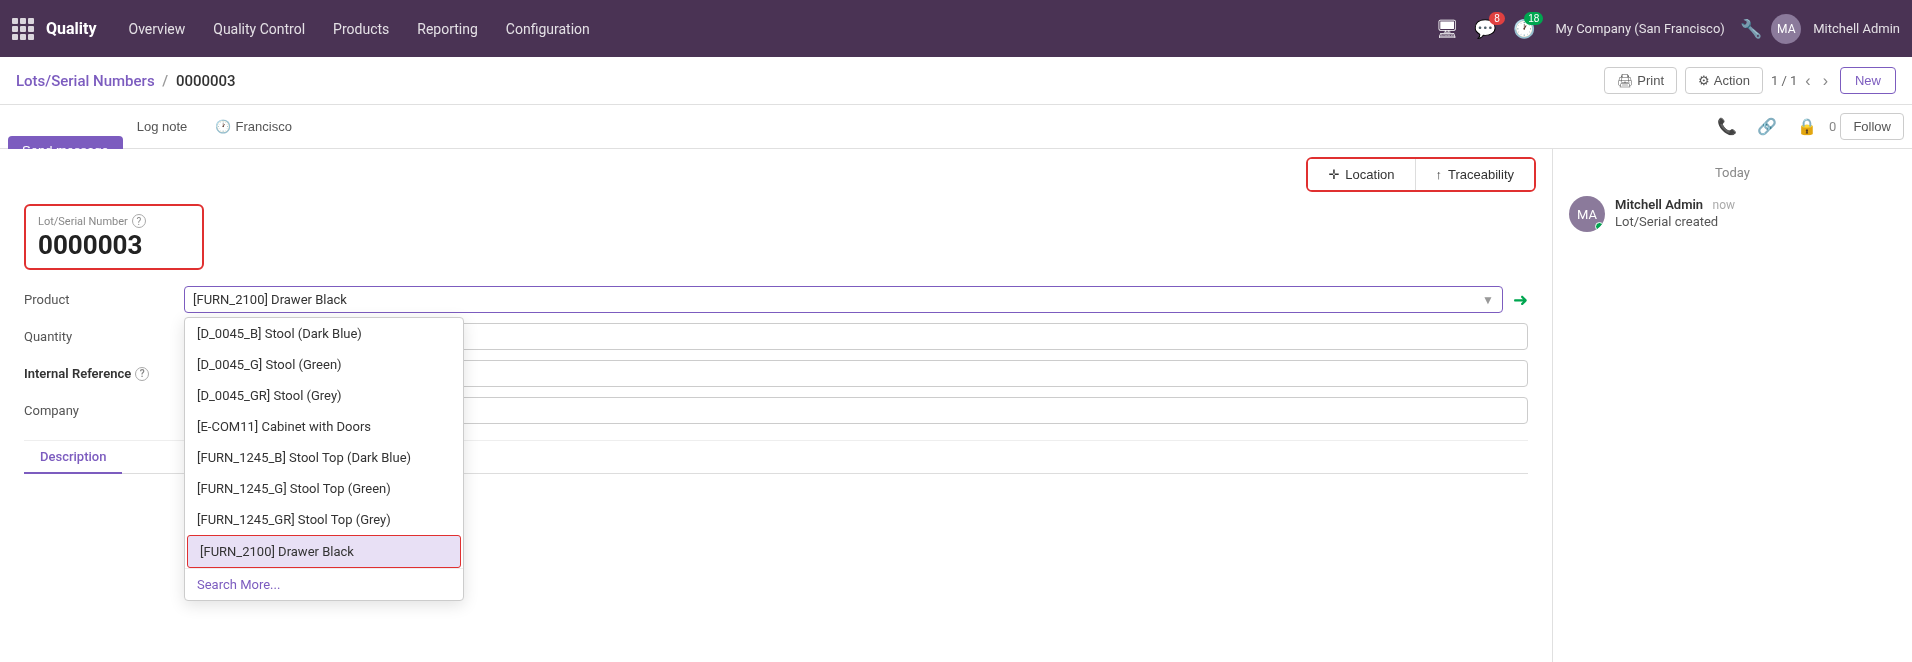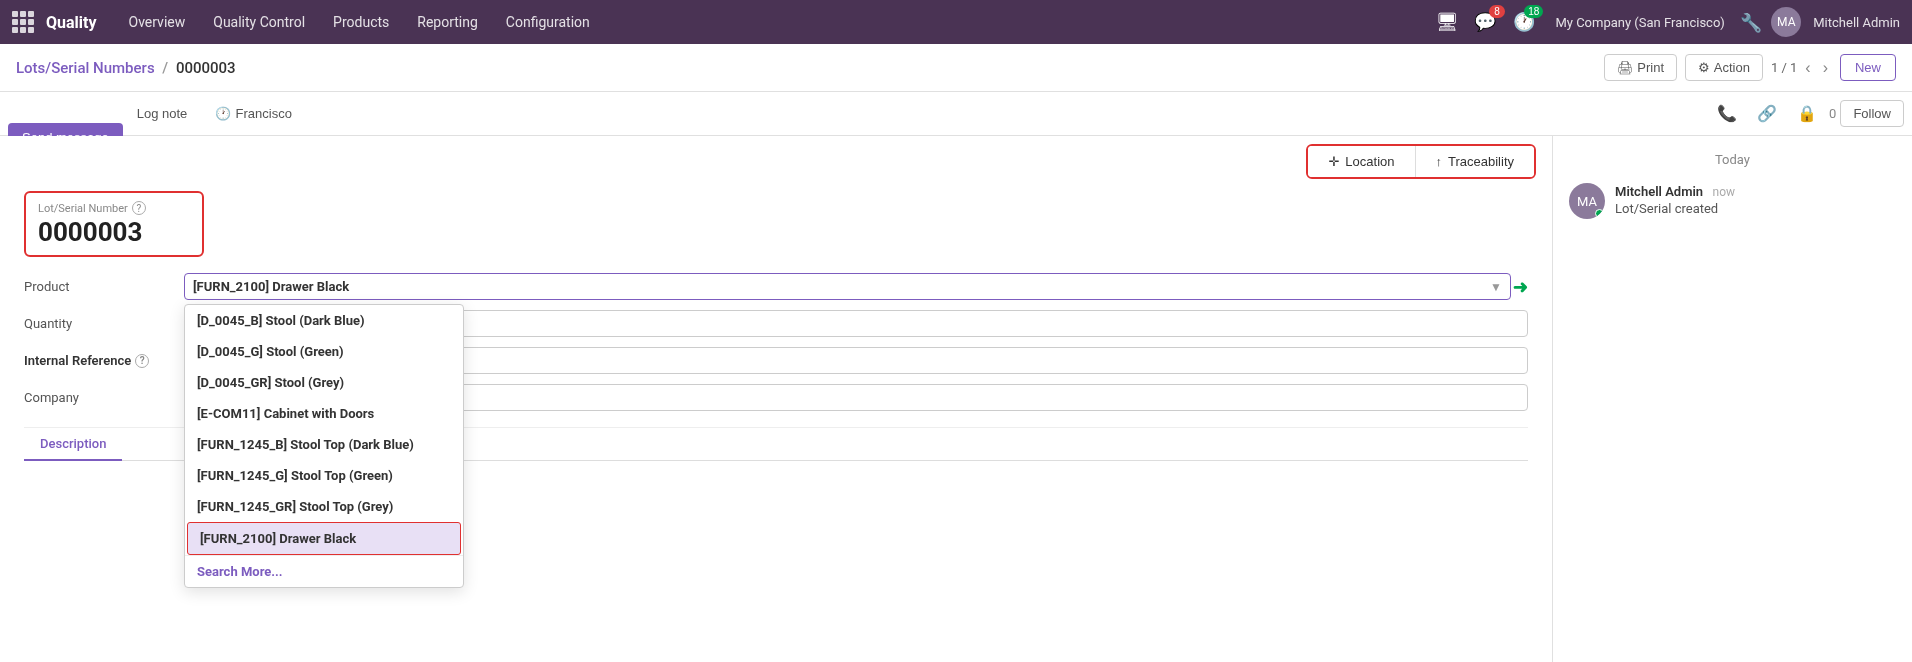--- a/index.html
+++ b/index.html
@@ -4,21 +4,21 @@
   <style>
     * { box-sizing: border-box; margin: 0; padding: 0; }
     body { font-family: -apple-system, BlinkMacSystemFont, 'Segoe UI', Roboto, sans-serif; font-size: 14px; background: #f5f5f5; color: #333; }
 
     
     .top-nav {
       background: #4a3354;
       color: #fff;
       display: flex;
       align-items: center;
-      height: 44px;
+      height: 57px;
       padding: 10px 12px;
       gap: 4px;
     }
     .top-nav .app-grid {
       display: grid;
       grid-template-columns: repeat(3,6px);
       grid-template-rows: repeat(3,6px);
       gap: 2px;
       margin-right: 8px;
       cursor: pointer;
@@ -307,22 +307,21 @@
       color: #333;
       background: #fff;
     }
 
     
     .product-field-container {
       position: relative;
       flex: 1;
       display: flex;
       align-items: center;
-      gap: 2px;
-      font-weight: bold;
+      gap: 10px;
     }
     .product-select {
       flex: 1;
       border: 1px solid #7c5cbf;
       border-radius: 4px;
       padding: 5px 28px 5px 8px;
       font-size: 13px;
       color: #333;
       background: #fff;
       cursor: pointer;

